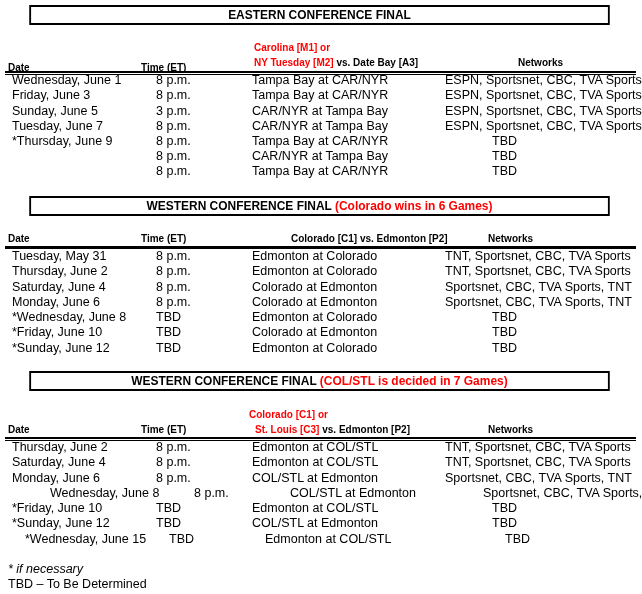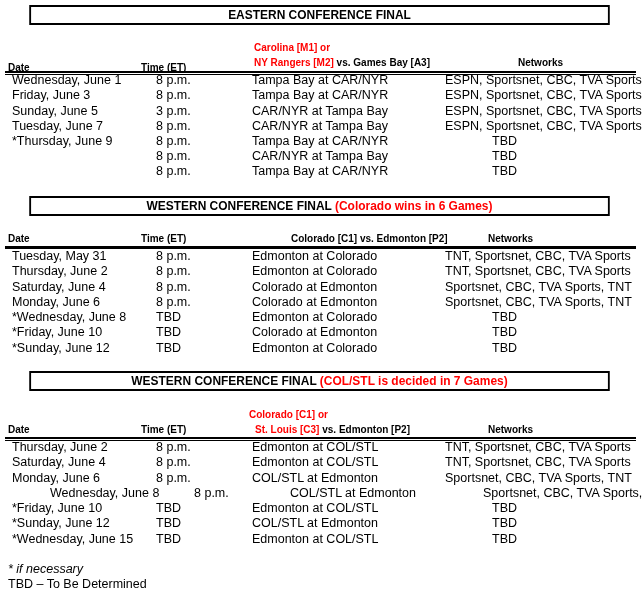--- a/index.html
+++ b/index.html
@@ -34,21 +34,21 @@
 <div class="section-box" style="top:5px;">
   <span>EASTERN CONFERENCE FINAL</span>
 </div>
 
 <div class="hdr" style="top:60px; left:8px;">Date</div>
 <div class="hdr" style="top:60px; left:141px;">Time (ET)</div>
 <div class="hdr" style="top:40px; left:254px;">
   <span class="red">Carolina [M1] or</span>
 </div>
 <div class="hdr" style="top:55px; left:254px;">
-  <span class="red">NY Rangers [M2]</span><span> vs. Games Bay [A3]</span>
+  <span class="red">NY Tuesday [M2]</span><span> vs. Date Bay [A3]</span>
 </div>
 <div class="hdr" style="top:55px; left:518px;">Networks</div>
 <div class="rule-double" style="top:71px;"></div>
 
 <div class="row" style="top:73px;">
   <span class="c-date">Wednesday, June 1</span>
   <span class="c-time">8 p.m.</span>
   <span class="c-game">Tampa Bay at CAR/NYR</span>
   <span class="c-net">ESPN, Sportsnet, CBC, TVA Sports</span>
 </div>
@@ -186,21 +186,21 @@
   <span class="c-time">TBD</span>
   <span class="c-game">Edmonton at COL/STL</span>
   <span class="c-net tbd">TBD</span>
 </div>
 <div class="row" style="top:516px;">
   <span class="c-date">*Sunday, June 12</span>
   <span class="c-time">TBD</span>
   <span class="c-game">COL/STL at Edmonton</span>
   <span class="c-net tbd">TBD</span>
 </div>
-<div class="row" style="top:532px;">
+<div class="row" style="top:532px;margin-left:13px;">
   <span class="c-date">*Wednesday, June 15</span>
   <span class="c-time">TBD</span>
   <span class="c-game">Edmonton at COL/STL</span>
   <span class="c-net tbd">TBD</span>
 </div>
 
 <div class="footer" style="top:562px;font-style:italic;">* if necessary</div>
 <div class="footer" style="top:577px;">TBD – To Be Determined</div>
 
 </body></html>

